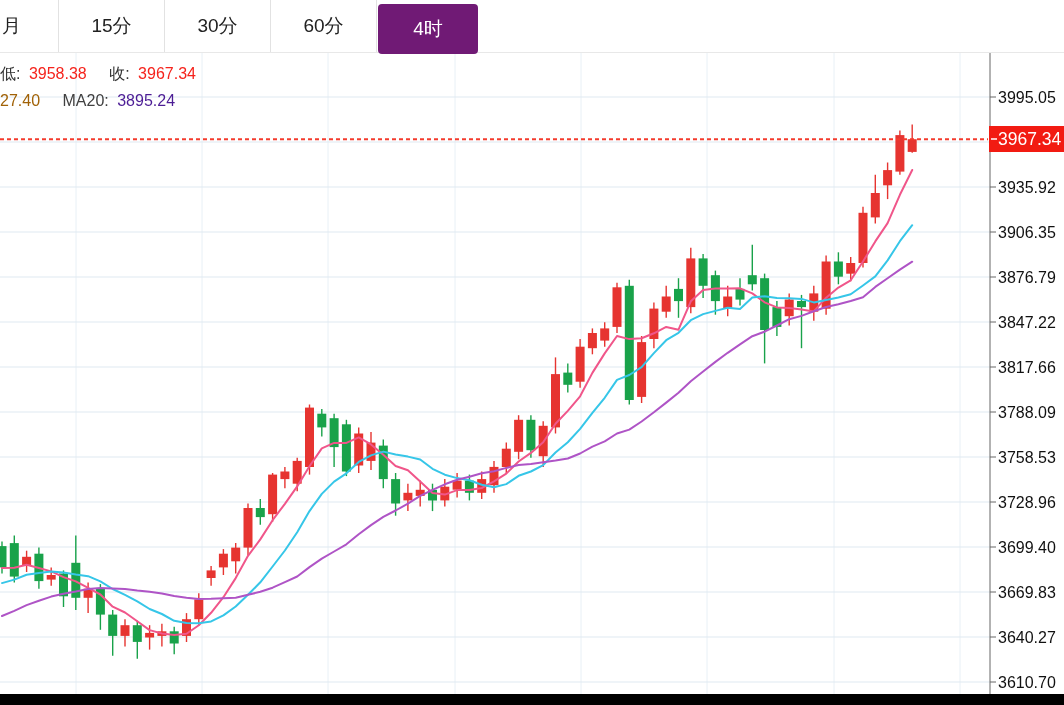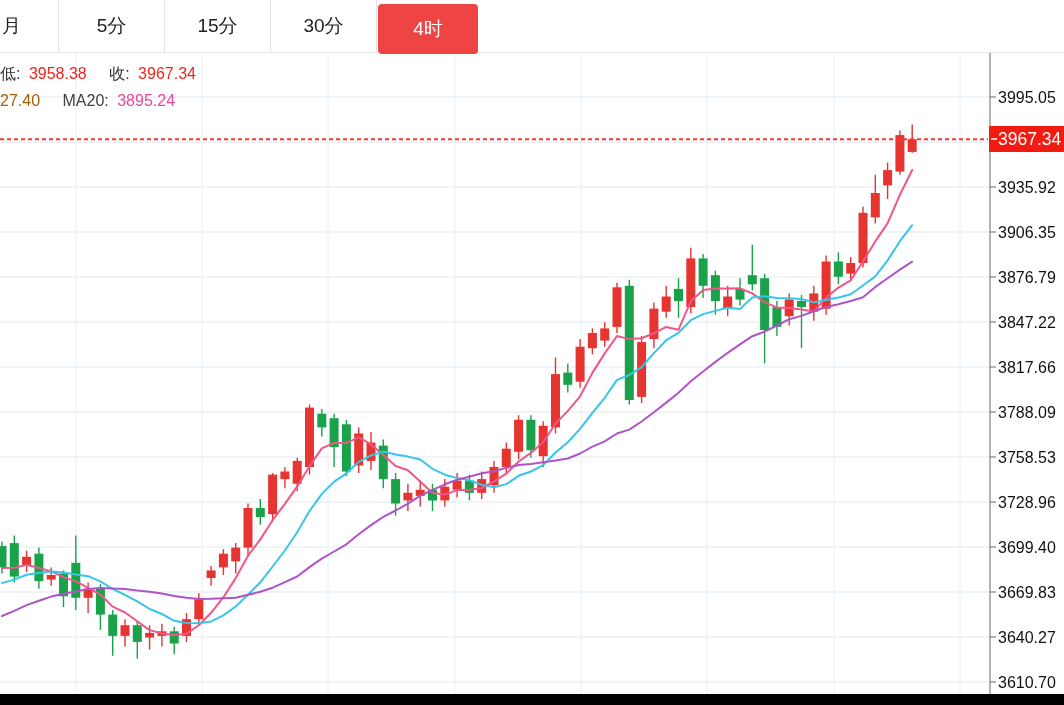--- a/index.html
+++ b/index.html
@@ -251,33 +251,33 @@
       <line x1="990" y1="682.0" x2="996" y2="682.0" stroke="#666666" stroke-width="1"></line>
       <text x="998" y="687.5">3610.70</text>
     </g>
     <rect x="989" y="126" width="75" height="26" fill="#f21b12"></rect>
     <line x1="991" y1="139" x2="997" y2="139" stroke="#ffffff" stroke-width="1.5"></line>
     <text x="998" y="145" fill="#ffffff" font-size="17.5">3967.34</text>
   </svg>
 
 <div class="tabbar">
   <div class="tab first">月</div>
-  <div class="tab">5分</div>
   <div class="tab">15分</div>
   <div class="tab">30分</div>
-  <div class="tab active" id="active-tab" style="background: #ef4444;">4时</div>
+  <div class="tab">60分</div>
+  <div class="tab active" id="active-tab" style="background: #701a75;">4时</div>
 </div>
 
 <div class="legend">
   <div class="row">
     <span style="color: rgb(51, 51, 51);">低:</span>
     <span class="gap-s" style="color: rgb(245, 35, 28);">3958.38</span>
     <span class="gap" style="color: rgb(51, 51, 51);">收:</span>
     <span style="color: rgb(245, 35, 28);">3967.34</span>
   </div>
   <div class="row">
     <span style="color: #a16207;">27.40</span>
     <span class="gap" style="color: #404040;">MA20:</span>
-    <span style="color: #ec4899;">3895.24</span>
+    <span style="color: #4c1d95;">3895.24</span>
   </div>
 </div>
 
 <div class="bottom-bar" style="background: rgb(0, 0, 0);"></div>
 
 </body></html>

